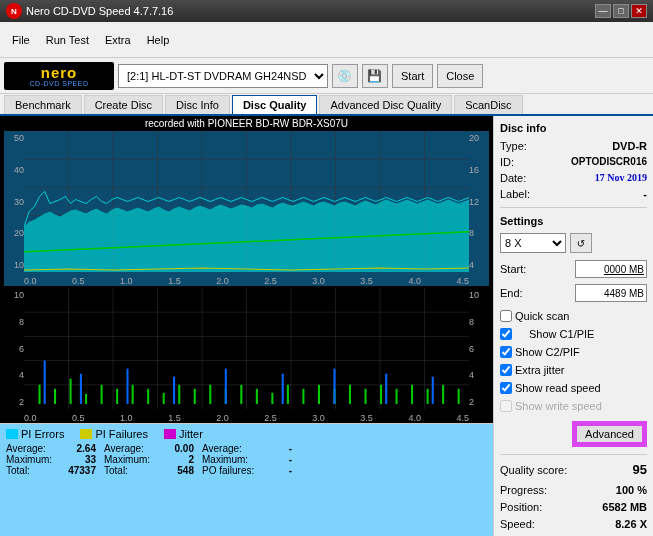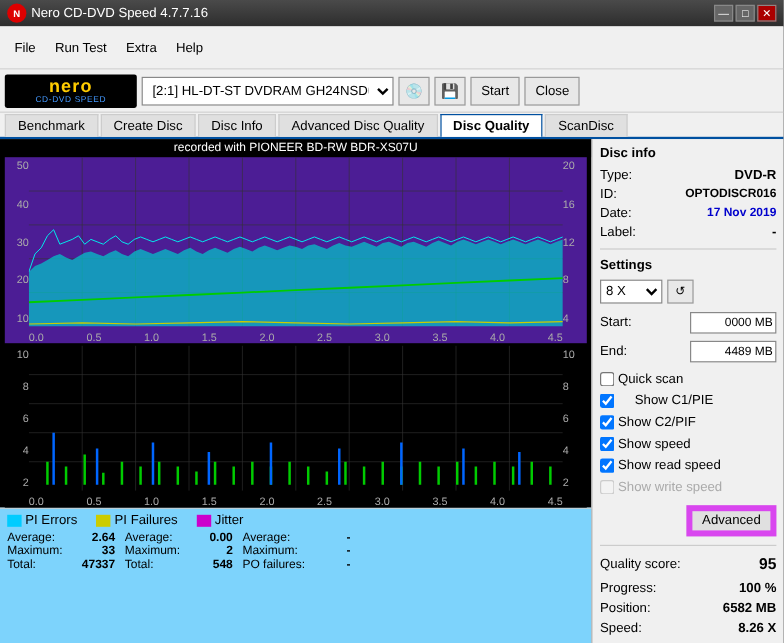--- a/index.html
+++ b/index.html
@@ -26,21 +26,21 @@
     
     .tabs { background: #f0f0f0; height: 22px; display: flex; align-items: flex-end; padding: 0 4px; border-bottom: 2px solid #0050a0; }
     .tab { padding: 3px 10px; font-size: 11px; cursor: pointer; border: 1px solid #ccc; border-bottom: none; background: #e0e0e0; margin-right: 2px; }
     .tab.active { background: white; border-color: #0050a0; font-weight: bold; }
     
     
     .main-content { display: flex; height: calc(536px - 22px - 20px - 36px - 22px); }
     
     
     .right-panel { width: 160px; background: #f0f0f0; border-left: 1px solid #ccc; padding: 6px; display: flex; flex-direction: column; gap: 4px; font-size: 11px; }
-    .speed-select { height: 20px; border: 1px solid #888; background: white; font-size: 11px; width: 52px; }
+    .speed-select { height: 20px; border: 1px solid #888; background: white; font-size: 11px; width: 66px; }
     .mb-input { height: 20px; border: 1px solid #888; background: white; font-size: 11px; width: 70px; text-align: right; padding-right: 2px; }
     .advanced-btn { background: #e0e0e0; border: 5px solid #d946ef; padding: 2px 8px; font-size: 11px; cursor: pointer; align-self: flex-end; margin-top: 2px; }
     
     .nero-logo-wrapper { display: flex; flex-direction: column; align-items: center; background: #000; width: 110px; height: 28px; justify-content: center; border-radius: 2px; }
     .nero-text { color: #ffcc00; font-size: 15px; font-weight: bold; letter-spacing: 1px; line-height: 1; }
     .nero-sub { color: #4499ff; font-size: 7px; letter-spacing: 0.5px; }
   </style>
 </head>
 <body>
 
@@ -74,32 +74,32 @@
   <div class="toolbar-icon-btn" title="Drive options">💿</div>
   <div class="toolbar-icon-btn" title="Save">💾</div>
   <button class="toolbar-btn">Start</button>
   <button class="toolbar-btn">Close</button>
 </div>
 
 <div class="tabs">
   <div class="tab">Benchmark</div>
   <div class="tab">Create Disc</div>
   <div class="tab">Disc Info</div>
+  <div class="tab active">Disc Quality</div>
   <div class="tab">Advanced Disc Quality</div>
-  <div class="tab active">Disc Quality</div>
   <div class="tab">ScanDisc</div>
 </div>
 
 <div class="main-content">
 
   <div style="flex:1; display:flex; flex-direction:column; background:#000; overflow:hidden;">
 
     <div style="color:white; font-size:10px; text-align:center; padding:2px 0; background:#000;">recorded with PIONEER  BD-RW  BDR-XS07U</div>
 
-    <div style="position:relative; height:155px; background:#4c1d95; margin: 0 4px;">
+    <div style="position:relative; height:155px; background:#0c4a6e; margin: 0 4px;">
 
       <div style="position:absolute; left:0; top:0; bottom:14px; width:20px; display:flex; flex-direction:column; justify-content:space-between; padding:2px 0; color:#aaa; font-size:9px; text-align:right; z-index:2;">
         <span>50</span>
         <span>40</span>
         <span>30</span>
         <span>20</span>
         <span>10</span>
       </div>
 
       <div style="position:absolute; right:0; top:0; bottom:14px; width:20px; display:flex; flex-direction:column; justify-content:space-between; padding:2px 0; color:#aaa; font-size:9px; text-align:left; z-index:2;">
@@ -310,63 +310,63 @@
     <div style="display:flex; justify-content:space-between; font-size:11px;">
       <span>Type:</span>
       <span style="font-weight:bold;">DVD-R</span>
     </div>
     <div style="display:flex; justify-content:space-between; font-size:11px;">
       <span>ID:</span>
       <span style="font-weight:bold; font-size:10px;">OPTODISCR016</span>
     </div>
     <div style="display:flex; justify-content:space-between; font-size:11px;">
       <span>Date:</span>
-      <span style="font-weight:bold; color:#0000cc; font-size:10px;">17 Nov 2019</span>
+      <span style="font-weight:bold; color:#0000cc; font-size:10px;font-family:Liberation Serif, serif;">17 Nov 2019</span>
     </div>
     <div style="display:flex; justify-content:space-between; font-size:11px;">
       <span>Label:</span>
       <span style="font-weight:bold;">-</span>
     </div>
 
     <div style="border-top:1px solid #ccc; margin:3px 0;"></div>
 
     <div style="font-weight:bold; font-size:11px; margin-bottom:2px;">Settings</div>
     <div style="display:flex; align-items:center; gap:4px; margin-bottom:3px;">
       <select class="speed-select">
         <option>8 X</option>
         <option>Maximum</option>
         <option>4 X</option>
         <option>16 X</option>
       </select>
       <div style="width:22px; height:20px; background:#e8e8e8; border:1px solid #999; display:flex; align-items:center; justify-content:center; cursor:pointer; font-size:10px;">↺</div>
     </div>
     <div style="display:flex; justify-content:space-between; align-items:center; font-size:11px; margin-bottom:2px;">
       <span>Start:</span>
-      <input type="text" class="mb-input" value="0000 MB" style="height: 18px; width: 72px; border: 1px solid rgb(136, 136, 136); font-size: 10px; text-align: right; padding-right: 2px;">
+      <input type="text" class="mb-input" value="0000 MB" style="height: 18px; width: 72px; border: 1px solid rgb(136, 136, 136); font-size: 10px; text-align: right; padding-right: 2px; text-decoration: underline;">
     </div>
     <div style="display:flex; justify-content:space-between; align-items:center; font-size:11px; margin-bottom:3px;">
       <span>End:</span>
       <input type="text" class="mb-input" value="4489 MB" style="height: 18px; width: 72px; border: 1px solid rgb(136, 136, 136); font-size: 10px; padding-right: 2px;">
     </div>
 
     <div style="display:flex; align-items:center; gap:3px; font-size:11px; margin:1px 0;">
       <input type="checkbox" style="width: 12px; height: 12px;">
       <span>Quick scan</span>
     </div>
     <div style="display:flex; align-items:center; gap:17px; font-size:11px; margin:1px 0;">
       <input type="checkbox" checked="" style="width: 12px; height: 12px;">
       <span>Show C1/PIE</span>
     </div>
     <div style="display:flex; align-items:center; gap:3px; font-size:11px; margin:1px 0;">
       <input type="checkbox" checked="" style="width: 12px; height: 12px;">
       <span>Show C2/PIF</span>
     </div>
     <div style="display:flex; align-items:center; gap:3px; font-size:11px; margin:1px 0;">
       <input type="checkbox" checked="" style="width: 12px; height: 12px;">
-      <span>Show speed</span>
+      <span>Extra jitter</span>
     </div>
     <div style="display:flex; align-items:center; gap:3px; font-size:11px; margin:1px 0;">
       <input type="checkbox" checked="" style="width: 12px; height: 12px;">
       <span>Show read speed</span>
     </div>
     <div style="display:flex; align-items:center; gap:3px; font-size:11px; margin:1px 0; color:#aaa;">
       <input type="checkbox" disabled="" style="width: 12px; height: 12px;">
       <span>Show write speed</span>
     </div>
 

